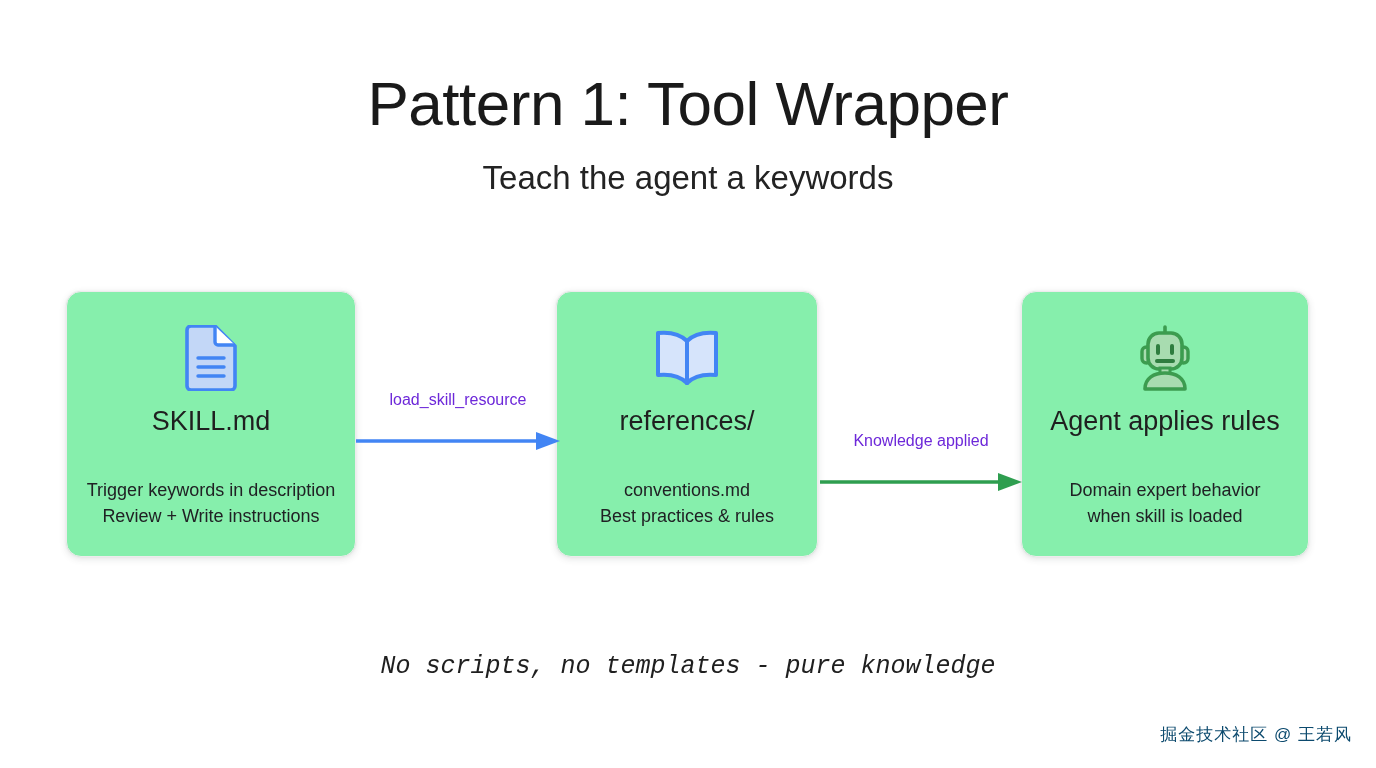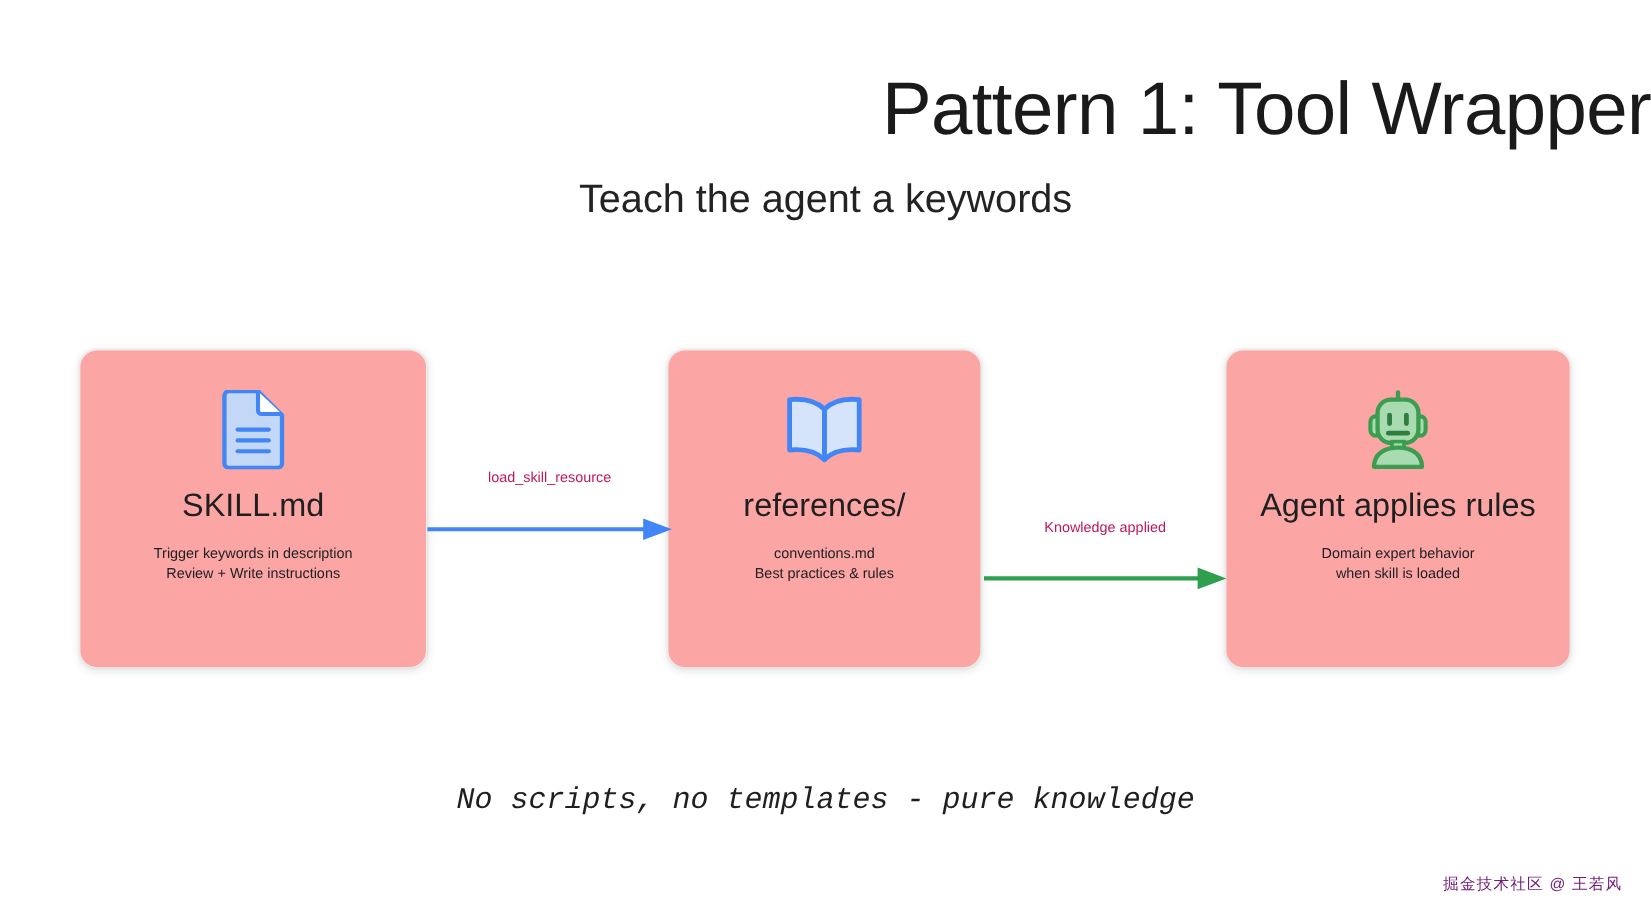--- a/index.html
+++ b/index.html
@@ -23,22 +23,21 @@
     left: 0;
     width: 1376px;
     text-align: center;
   }
   .title {
     font-size: 62px;
     font-weight: 400;
     line-height: 1.1;
     color: #1a1a1a;
     letter-spacing: -0.5px;
-    margin: 0;
-    text-align: right;
+    margin: 12px;
   }
   .subtitle {
     font-size: 33px;
     font-weight: 400;
     color: #232323;
     margin: 22px 0 0 0;
     line-height: 1.1;
   }
 
   
@@ -47,21 +46,21 @@
     top: 291px;
     left: 0;
     width: 1376px;
     height: 270px;
   }
 
   .card {
     position: absolute;
     top: 0;
     height: 266px;
-    background: #fca5a5;
+    background: #86efac;
     border: 1px solid #ececec;
     border-radius: 15px;
     box-shadow: 0 2px 7px rgba(60,64,67,0.14), 0 0 2px rgba(60,64,67,0.08);
     box-sizing: border-box;
     display: flex;
     flex-direction: column;
     align-items: center;
   }
   .card-1 { left: 66px;   width: 290px; }
   .card-2 { left: 556px;  width: 262px; }
@@ -77,45 +76,45 @@
   .card-title {
     font-size: 27px;
     font-weight: 400;
     color: #1f1f1f;
     margin-top: 14px;
     line-height: 1.15;
     text-align: center;
     white-space: nowrap;
   }
   .card-desc {
-    font-size: 12px;
+    font-size: 18px;
     font-weight: 400;
     color: #202124;
-    margin-top: 16px;
+    margin-top: 40px;
     text-align: center;
     line-height: 1.45;
     padding: 0 8px;
     white-space: pre-line;
   }
 
   
   .arrow {
     position: absolute;
     height: 60px;
   }
   .arrow-1 { left: 356px; top: 392px; width: 204px; }
   .arrow-2 { left: 820px; top: 392px; width: 202px; margin-top: 41px; }
 
   .arrow-label {
     position: absolute;
     top: 0;
     left: 50%;
     transform: translateX(-50%);
-    font-size: 12px;
-    color: #be185d;
+    font-size: 16px;
+    color: #6d28d9;
     white-space: nowrap;
     line-height: 1;
   }
   .arrow-svg {
     position: absolute;
     bottom: 0;
     left: 0;
   }
 
   
@@ -130,22 +129,22 @@
     color: #1f1f1f;
     line-height: 1.2;
     font-family: Liberation Mono, monospace;
   }
 
   
   .watermark {
     position: absolute;
     right: 24px;
     bottom: 22px;
-    font-size: 13px;
-    color: #701a75;
+    font-size: 17px;
+    color: #0c4a6e;
     letter-spacing: 1px;
     white-space: nowrap;
   }
 </style>
 </head>
 <body>
 
 <div class="header">
   <h1 class="title">Pattern 1: Tool Wrapper</h1>
   <p class="subtitle">Teach the agent a keywords</p>

